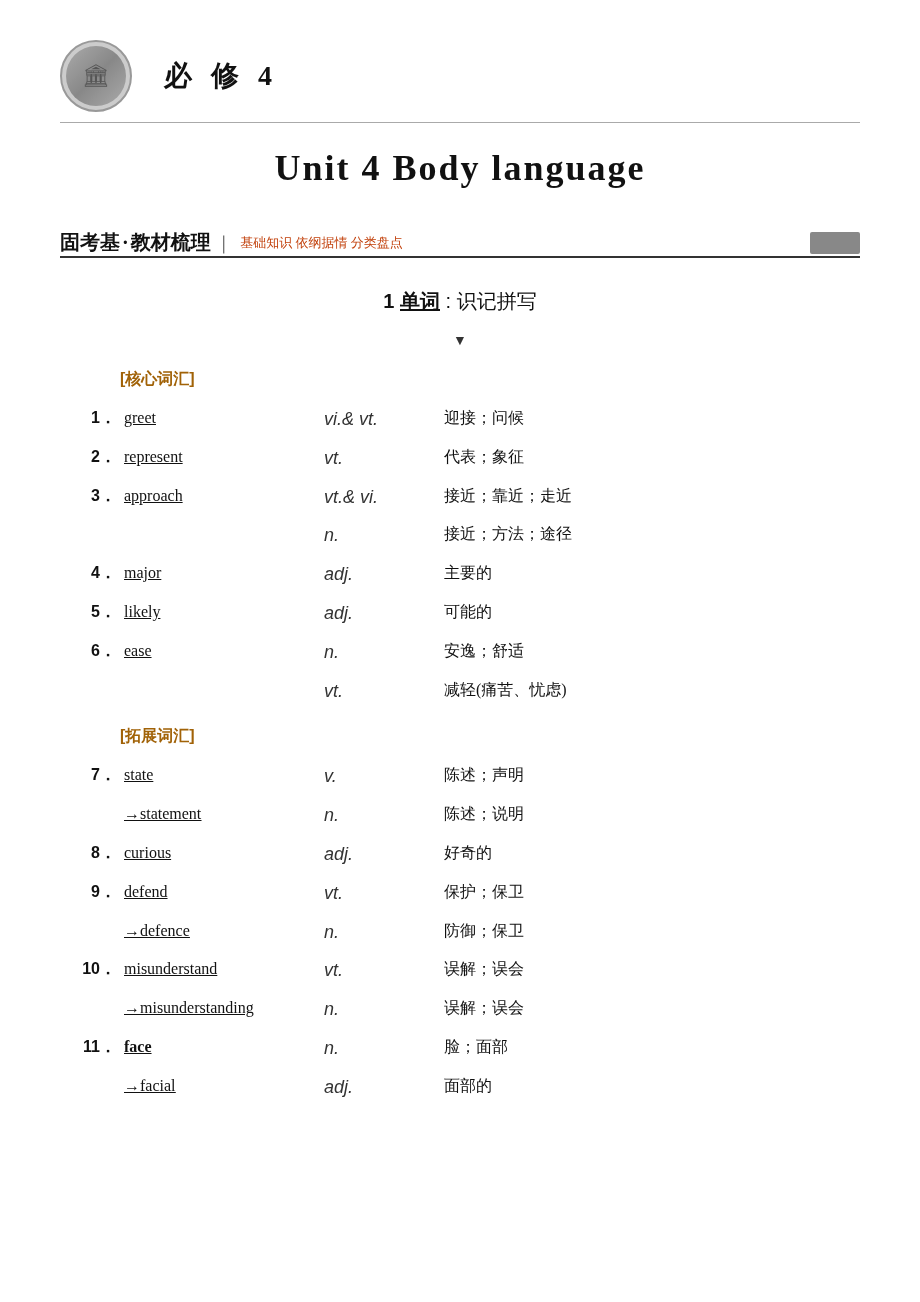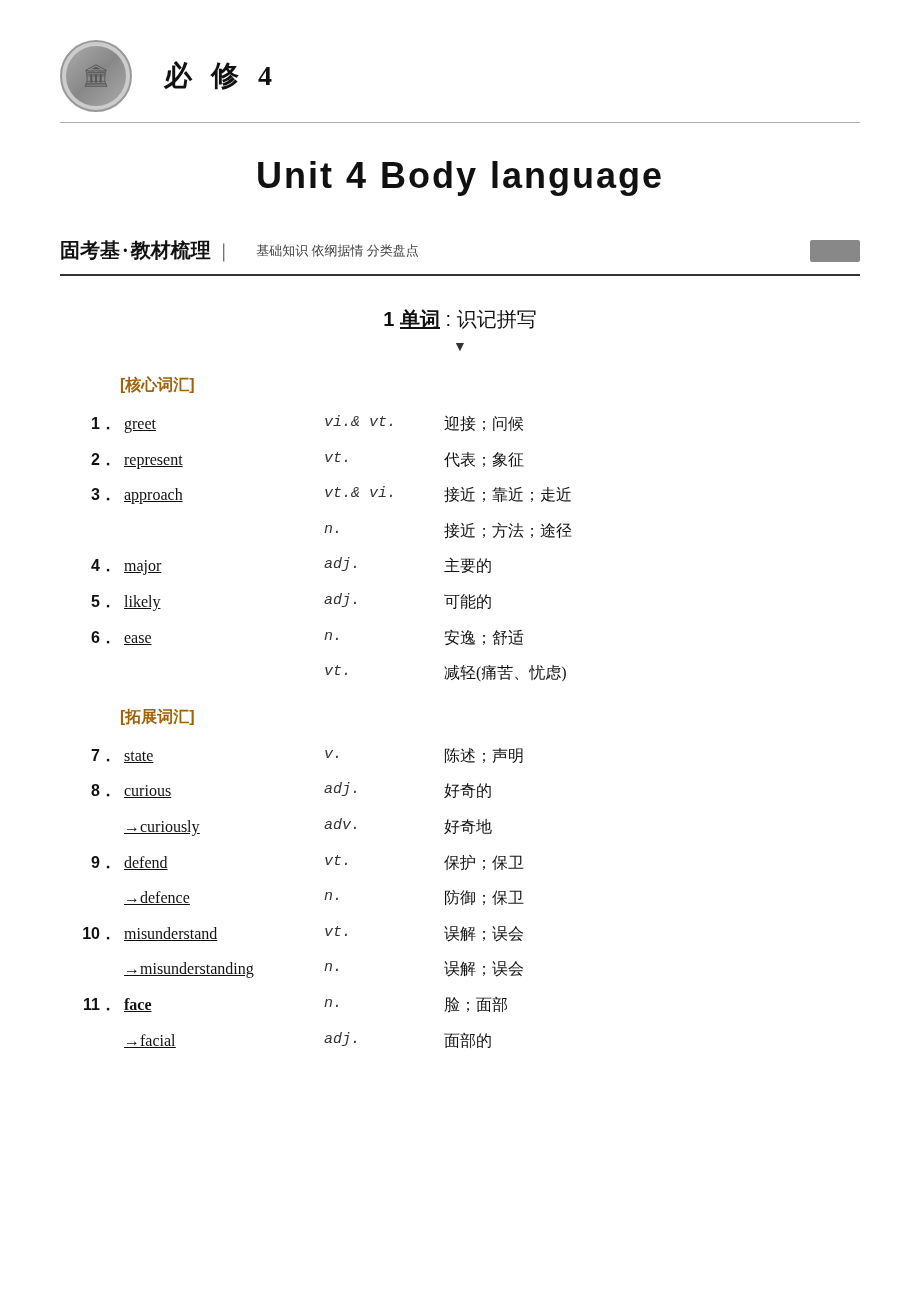--- a/index.html
+++ b/index.html
@@ -53,65 +53,65 @@
       font-weight: bold;
       color: #111;
       letter-spacing: 6px;
     }
 
     
     .unit-title {
       text-align: center;
       font-size: 36px;
       font-weight: bold;
-      font-family: Liberation Sans, sans-serif;
-      margin: 32px 0 40px 0;
+      font-family: Liberation Serif, serif;
+      margin: 24px 0 40px 0;
       letter-spacing: 2px;
     }
 
     
     .section-bar {
       display: flex;
       align-items: center;
       border-bottom: 2px solid #333;
-      padding-bottom: 10px;
+      padding-bottom: 0;
       margin-bottom: 30px;
     }
     .section-bar-title {
       font-size: 20px;
       font-weight: bold;
       font-family: "SimHei", "黑体", sans-serif;
       color: #111;
     }
     .section-bar-dot {
       font-size: 20px;
       font-weight: bold;
       color: #111;
       margin: 0 2px;
     }
     .section-bar-sub {
       font-size: 13px;
-      color: #404040;
-      margin-left: 24px;
+      color: #c2410c;
+      margin-left: 8px;
       font-family: "SimSun", serif;
     }
     .section-bar-accent {
       margin-left: auto;
       width: 50px;
       height: 22px;
       background: #888;
       border-radius: 2px;
     }
 
     
     .vocab-section-title {
       text-align: center;
       font-size: 20px;
       font-family: "SimHei", "黑体", sans-serif;
-      margin-bottom: 6px;
+      margin-bottom: 18px;
       color: #111;
     }
     .vocab-section-title .number {
       font-weight: bold;
     }
     .vocab-section-title .underlined {
       text-decoration: underline;
       font-weight: bold;
     }
     .vocab-section-title .regular {
@@ -154,24 +154,24 @@
     }
     .td-word {
       width: 200px;
       font-size: 16px;
       text-decoration: underline;
       color: #111;
       font-family: "Times New Roman", serif;
     }
     .td-pos {
       width: 120px;
-      font-size: 15px;
+      font-size: 18px;
       font-style: italic;
       color: #333;
-      font-family: Liberation Mono, monospace;
+      font-family: Liberation Sans, sans-serif;
     }
     .td-meaning {
       font-size: 16px;
       color: #111;
       font-family: "SimSun", serif;
     }
     
     .num-bold {
       font-weight: bold;
     }
@@ -282,33 +282,33 @@
 
 <table class="vocab-table">
 
   <tbody>
       <tr>
     <td class="td-num">7．</td>
     <td class="td-word">state</td>
     <td class="td-pos"><em>v.</em></td>
     <td class="td-meaning">陈述；声明</td>
   </tr>
+  <tr>
+    <td class="td-num"></td>
+    <td class="td-word"><span style="font-family:'Times New Roman',serif; font-style:normal; text-decoration:none;">→</span><span style="text-decoration:underline; font-family:'Times New Roman',serif;">statement</span></td>
+    <td class="td-pos"><em>n.</em></td>
+    <td class="td-meaning">陈述；说明</td>
+  </tr>
 
   <tr>
     <td class="td-num">8．</td>
     <td class="td-word">curious</td>
     <td class="td-pos"><em>adj.</em></td>
     <td class="td-meaning">好奇的</td>
   </tr>
-  <tr>
-    <td class="td-num"></td>
-    <td class="td-word"><span style="font-family:'Times New Roman',serif;">→</span><span style="text-decoration:underline; font-family:'Times New Roman',serif;">curiously</span></td>
-    <td class="td-pos"><em>adv.</em></td>
-    <td class="td-meaning">好奇地</td>
-  </tr>
 
   <tr>
     <td class="td-num">9．</td>
     <td class="td-word">defend</td>
     <td class="td-pos"><em>vt.</em></td>
     <td class="td-meaning">保护；保卫</td>
   </tr>
   <tr>
     <td class="td-num"></td>
     <td class="td-word"><span style="font-family:'Times New Roman',serif;">→</span><span style="text-decoration:underline; font-family:'Times New Roman',serif;">defence</span></td>

